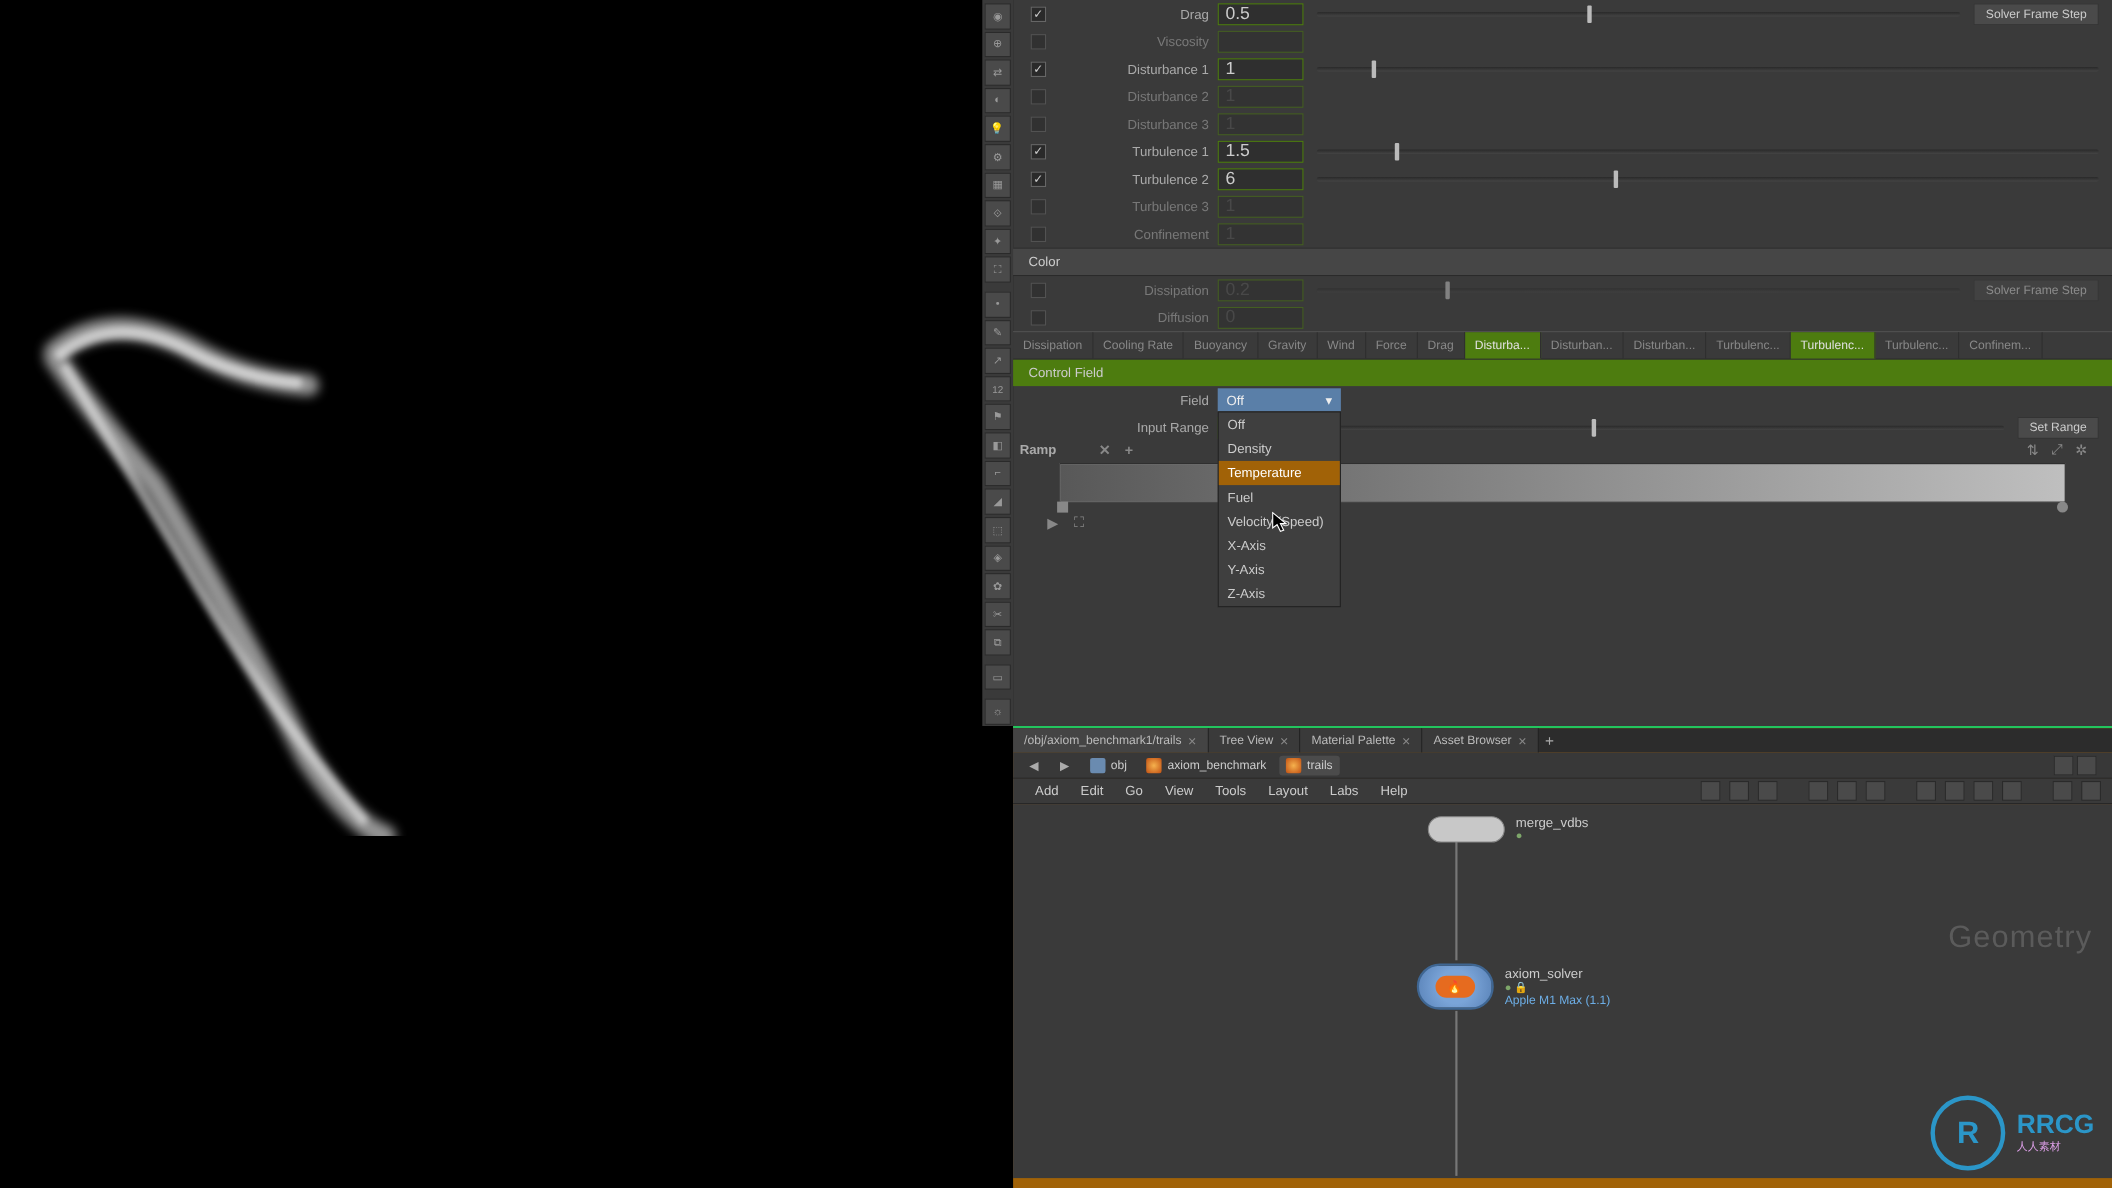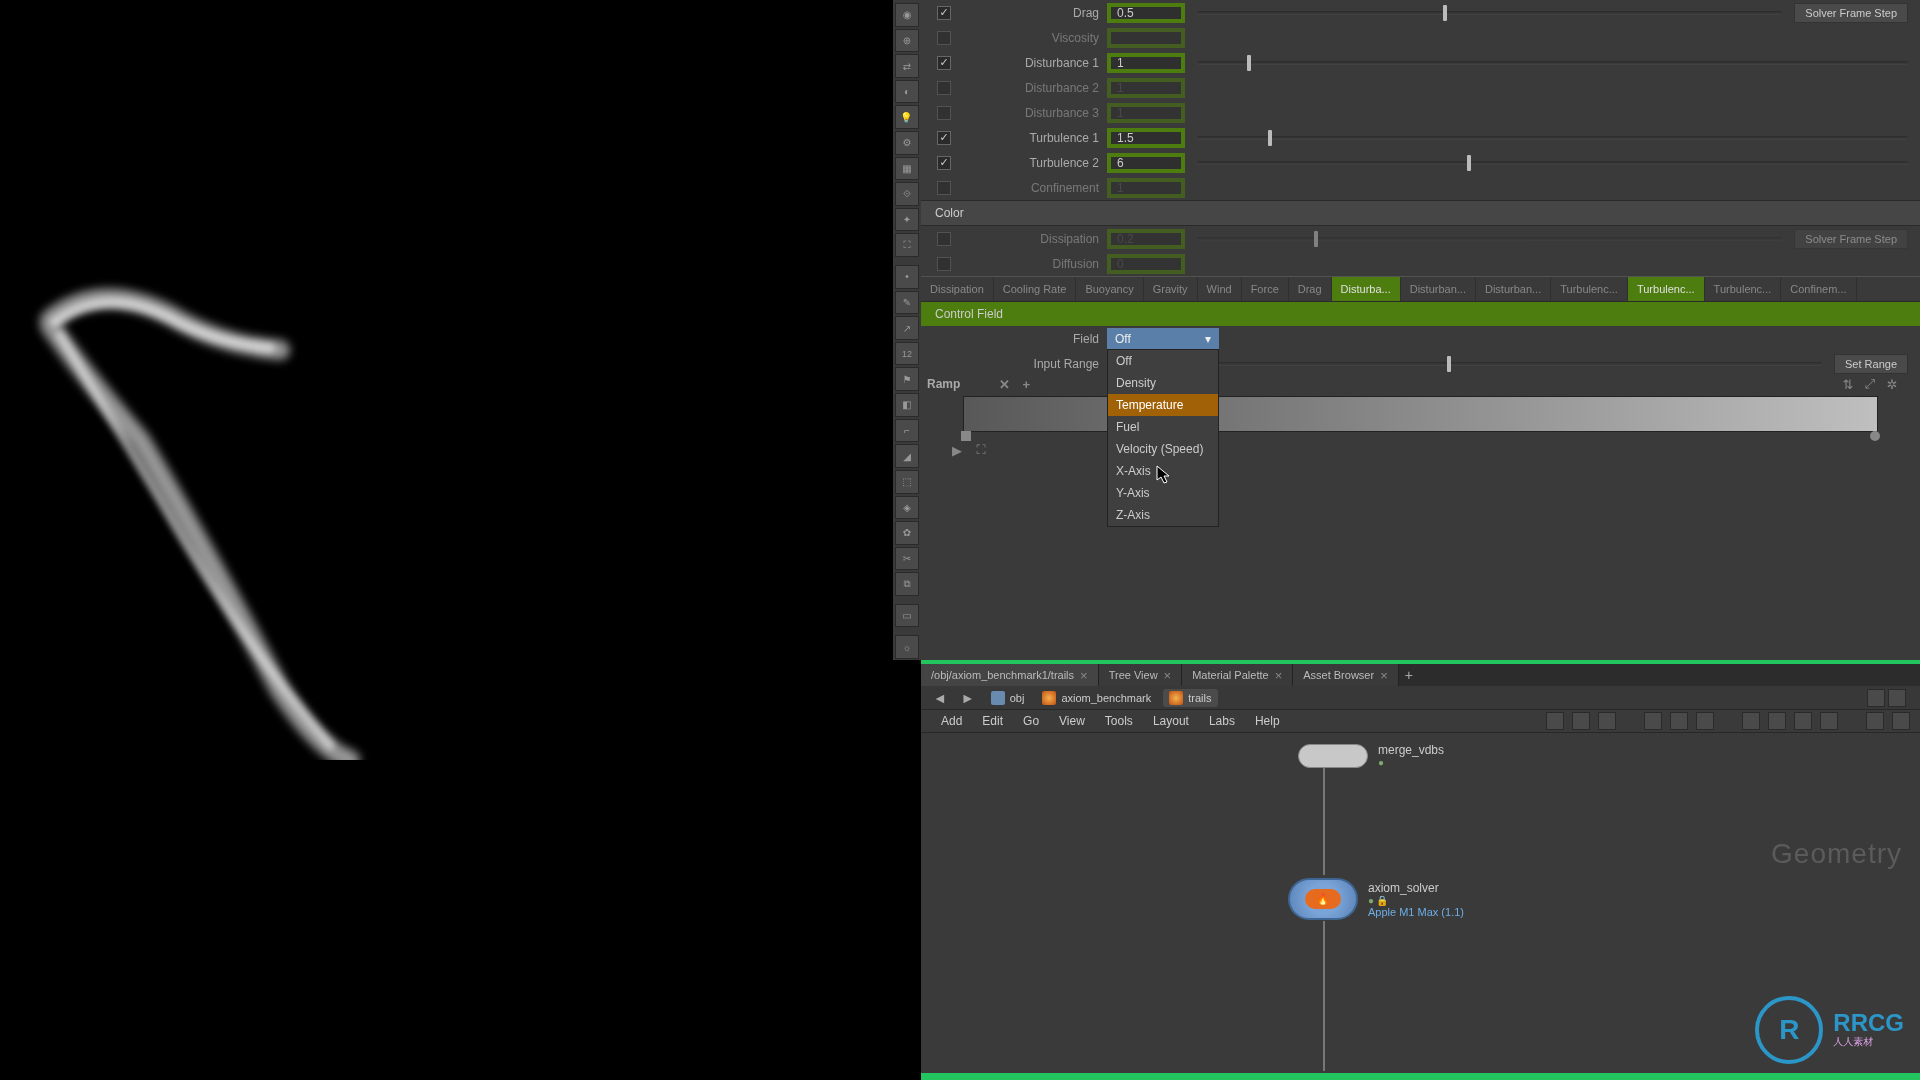--- a/index.html
+++ b/index.html
@@ -34,21 +34,21 @@
       position: absolute; left: 921px; top: 0; right: 0; height: 660px;
       background: #3a3a3a; overflow: hidden;
     }
     .param-row {
       display: flex; align-items: center; height: 25px; padding-left: 16px;
     }
     .param-row.faded { opacity: 0.55; }
     .check { width: 14px; height: 14px; border: 1px solid #666; background: #2a2a2a; display: flex; align-items: center; justify-content: center; margin-right: 8px; }
     .check.on::after { content: "✓"; font-size: 11px; color: #ccc; }
     .param-label { width: 148px; text-align: right; padding-right: 8px; color: #aaa; font-size: 12px; }
-    .param-value { width: 78px; height: 20px; background: #2f2f2f; border: 4px solid #4d7c0f; color: #ccc; padding: 2px 6px; font-size: 12px; }
+    .param-value { width: 78px; height: 20px; background: #2f2f2f; border: 1px solid #4d7c0f; color: #ccc; padding: 2px 6px; font-size: 16px; }
     .param-value.dim { color: #555; }
     .slider-track { position: relative; flex: 1; height: 4px; background: linear-gradient(#2a2a2a, #444); margin: 0 12px; border-radius: 2px; }
     .slider-handle { position: absolute; top: -6px; width: 4px; height: 16px; background: #bbb; border-radius: 1px; }
     .button-right { margin-left: auto; margin-right: 12px; background: #4a4a4a; border: 1px solid #333; padding: 3px 10px; font-size: 11px; color: #ccc; }
     .section-header { background: #464646; padding: 5px 14px; font-size: 12px; color: #ccc; border-top: 1px solid #2a2a2a; border-bottom: 1px solid #2a2a2a; }
     .tabs-row { display: flex; background: #3a3a3a; border-top: 1px solid #525252; border-bottom: 1px solid #2a2a2a; }
     .tabs-row .tab { padding: 6px 9px; font-size: 11px; color: #888; border-right: 1px solid #2f2f2f; cursor: pointer; white-space: nowrap; }
     .tabs-row .tab.active { color: #e0e0e0; background: #4d7c0f; }
     .subsection { background: #4d7c0f; padding: 5px 14px; font-size: 12px; color: #ccc; }
     .field-dropdown {
@@ -62,21 +62,21 @@
     .ramp-gradient { position: absolute; inset: 0; background: linear-gradient(to right, rgba(70,70,70,0.85) 0%, rgba(70,70,70,0.0) 100%); }
     .ramp-handle-start { position: absolute; left: -3px; bottom: -10px; width: 10px; height: 10px; background: #888; }
     .ramp-handle-end { position: absolute; right: -3px; bottom: -10px; width: 10px; height: 10px; background: #888; border-radius: 50%; }
     .ramp-icons { display: flex; justify-content: space-between; align-items: center; padding: 0 12px; }
     .ramp-icons-left { display: flex; gap: 6px; margin-left: 28px; }
     .ramp-icons-right { display: flex; gap: 6px; margin-right: 8px; }
     .small-icon { width: 16px; height: 16px; color: #888; display: flex; align-items: center; justify-content: center; font-size: 13px; }
     .play-row { display: flex; align-items: center; gap: 8px; margin-left: 28px; margin-top: 10px; }
     .lower-panel {
       position: absolute; left: 921px; top: 660px; right: 0; bottom: 0;
-      background: #22c55e; border-top: 4px solid #22c55e;
+      background: #a16207; border-top: 2px solid #22c55e;
     }
     .tabbar { display: flex; background: #2c2c2c; height: 22px; align-items: center; }
     .tabbar .ptab { display: flex; align-items: center; gap: 6px; padding: 0 10px; height: 22px; font-size: 11px; color: #bbb; background: #3a3a3a; border-right: 1px solid #222; }
     .tabbar .ptab .close { color: #888; font-size: 13px; }
     .tabbar .ptab.active { background: #444; }
     .tabbar .addtab { width: 20px; display: flex; align-items: center; justify-content: center; color: #aaa; font-size: 14px; }
     .pathbar { display: flex; align-items: center; gap: 6px; height: 24px; padding: 0 8px; background: #383838; border-bottom: 1px solid #272727; }
     .path-seg { display: flex; align-items: center; gap: 5px; padding: 2px 6px; font-size: 11px; color: #ccc; }
     .path-seg .icon { width: 14px; height: 14px; background: #6a8bb0; border-radius: 2px; }
     .path-seg .icon.fire { background: radial-gradient(circle,#f5b14d,#c14f12); }
@@ -195,20 +195,25 @@
 
   <div class="param-row">
     <div class="check on"></div>
     <div class="param-label">Turbulence 2</div>
     <input class="param-value" value="6" style="">
     <div class="slider-track">
         <div class="slider-handle" style="left:38%"></div>
       </div>
   </div>
 
+  <div class="param-row faded">
+    <div class="check"></div>
+    <div class="param-label">Turbulence 3</div>
+    <input class="param-value dim" value="1" style="">
+  </div>
 
   <div class="param-row faded">
     <div class="check"></div>
     <div class="param-label">Confinement</div>
     <input class="param-value dim" value="1" style="">
   </div>
 
   <div class="section-header">Color</div>
 
   <div class="param-row faded">

